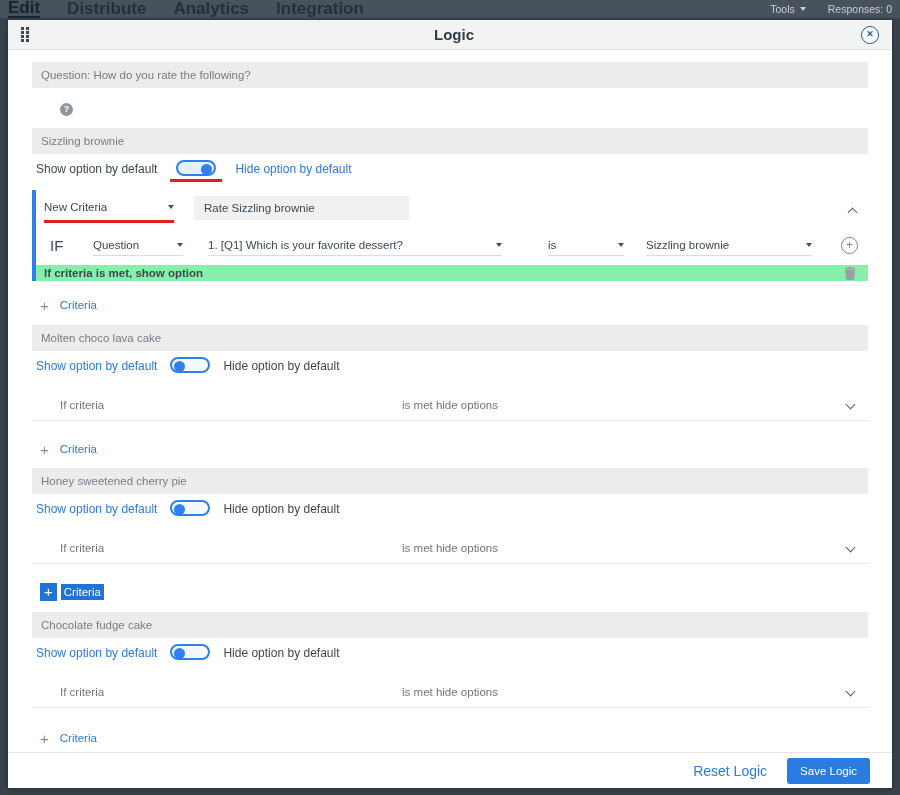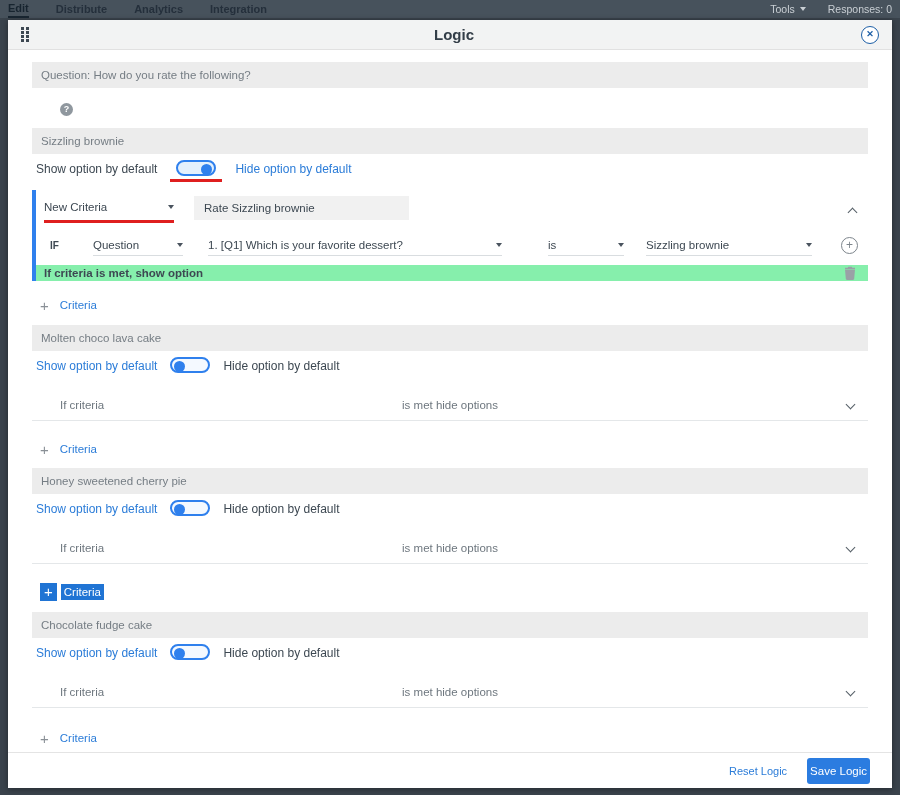--- a/index.html
+++ b/index.html
@@ -1,21 +1,21 @@
 <!DOCTYPE html>
 <html><head>
 <meta charset="utf-8">
 <style>
   * { box-sizing: border-box; margin: 0; padding: 0; }
   html,body { width:900px; height:795px; overflow:hidden; }
   body { background:#3a434c; font-family:"Liberation Sans", sans-serif; }
 
   
   .topbar { height:18px; background:#47525c; display:flex; align-items:center; padding:0 8px; }
-  .topbar .tab { font-size:11px; font-weight:700; color:#242f3b; margin-right:27px; cursor:pointer; line-height:16px; }
+  .topbar .tab { font-size:17px; font-weight:700; color:#242f3b; margin-right:27px; cursor:pointer; line-height:16px; }
   .topbar .tab.active { color:#17242f; border-bottom:2px solid #17242f; }
   .topbar-right { margin-left:auto; display:flex; align-items:center; gap:22px; }
   .topbar-right .item { font-size:10.5px; color:#c9cfd4; display:flex; align-items:center; gap:5px; }
   .caret { width:0; height:0; border-left:3.5px solid transparent; border-right:3.5px solid transparent; border-top:4.5px solid #4a545e; }
   .caret.light { border-top-color:#c9cfd4; }
 
   
   .modal { width:884px; height:768px; margin:2px auto 0; background:#fff; display:flex; flex-direction:column; box-shadow:0 1px 6px rgba(0,0,0,.4); }
   .modal-header { flex:0 0 30px; background:#f2f3f3; border-bottom:1px solid #e1e1e1; display:flex; align-items:center; padding:0 13px; position:relative; }
   .modal-title { position:absolute; left:8px; right:0; text-align:center; font-size:15px; font-weight:700; color:#333e48; }
@@ -54,21 +54,21 @@
   .panel-header { display:flex; align-items:flex-start; padding:6px 12px 0 8px; }
   .nc-wrap { display:flex; flex-direction:column; }
   .dd-new-criteria { width:130px; }
   .red-line.full { width:130px; margin-top:2px; }
   .criteria-title { margin-left:20px; width:215px; height:24px; background:#f1f1f1; display:flex; align-items:center; padding:0 10px; font-size:11.5px; color:#3d4852; }
   .chev { display:inline-block; width:7px; height:7px; border-right:1.6px solid #555e66; border-bottom:1.6px solid #555e66; }
   .chev.up { transform:rotate(-135deg); } .chev.down { transform:rotate(45deg); }
   .panel-chevron { margin-left:auto; margin-top:6px; cursor:pointer; }
 
   .if-row { margin-top:8px; height:28px; display:flex; align-items:center; padding:0 10px 0 14px; }
-  .if-label { width:43px; font-size:10px; font-weight:700; color:#3d4852; }
+  .if-label { width:43px; font-size:15px; font-weight:400; color:#3d4852; }
   .dd-subject { width:90px; margin-right:25px; }
   .dd-question { width:294px; margin-right:18px; }
   .dd-operator { width:76px; margin-right:22px;margin-left:28px; }
   .dd-value { width:166px; }
   .plus-circle { margin-left:auto; width:17px; height:17px; border:1px solid #7d858c; border-radius:50%; display:flex; align-items:center; justify-content:center; cursor:pointer; }
   .plus-circle span { font-size:12px; color:#7d858c; line-height:1; margin-top:-1px; }
 
   .met-bar { margin-top:6px; height:16px; background:#86efac; display:flex; align-items:center; padding:0 12px 0 8px; font-size:11.5px; font-weight:700; color:#3d4852; }
   .trash-btn { margin-left:auto; cursor:pointer; display:flex; align-items:center; }
 
@@ -78,22 +78,22 @@
   .add-criteria.mt18 { margin-top:18px; } .add-criteria.mt20 { margin-top:20px; }
   .add-criteria.selected .plus-glyph { background:#2074d4; color:#fff; padding:1px 4px 2px; }
   .add-criteria.selected .add-label { background:#2074d4; color:#fff; padding:2px 3px; margin-left:4px; }
 
   .collapsed-row { margin-top:6px; height:32px; border-bottom:1px solid #e4e7e9; display:flex; align-items:center; padding:0 14px 0 28px; position:relative; font-size:11.5px; color:#6e777f; }
   .collapsed-row .center-text { position:absolute; left:50%; transform:translateX(-50%); color:#6e777f; }
   .collapsed-row .chev { margin-left:auto; cursor:pointer; }
 
   
   .footer { flex:0 0 36px; border-top:1px solid #e4e4e4; display:flex; align-items:center; justify-content:flex-end; gap:20px; padding:0 22px; }
-  .reset-link { font-size:11px; color:#2b7cd8; cursor:pointer; }
-  .save-btn { background:#2b7ce0; color:#fff; font-size:11.5px; font-family:"Liberation Sans",sans-serif; border:none; border-radius:3px; padding:7px 3px; cursor:pointer; }
+  .reset-link { font-size:14px; color:#2b7cd8; cursor:pointer; }
+  .save-btn { background:#2b7ce0; color:#fff; font-size:11.5px; font-family:"Liberation Sans",sans-serif; border:none; border-radius:3px; padding:7px 13px; cursor:pointer; }
 </style>
 </head>
 <body>
 
 <div class="topbar">
   <span class="tab active">Edit</span>
   <span class="tab">Distribute</span>
   <span class="tab">Analytics</span>
   <span class="tab">Integration</span>
   <div class="topbar-right">

